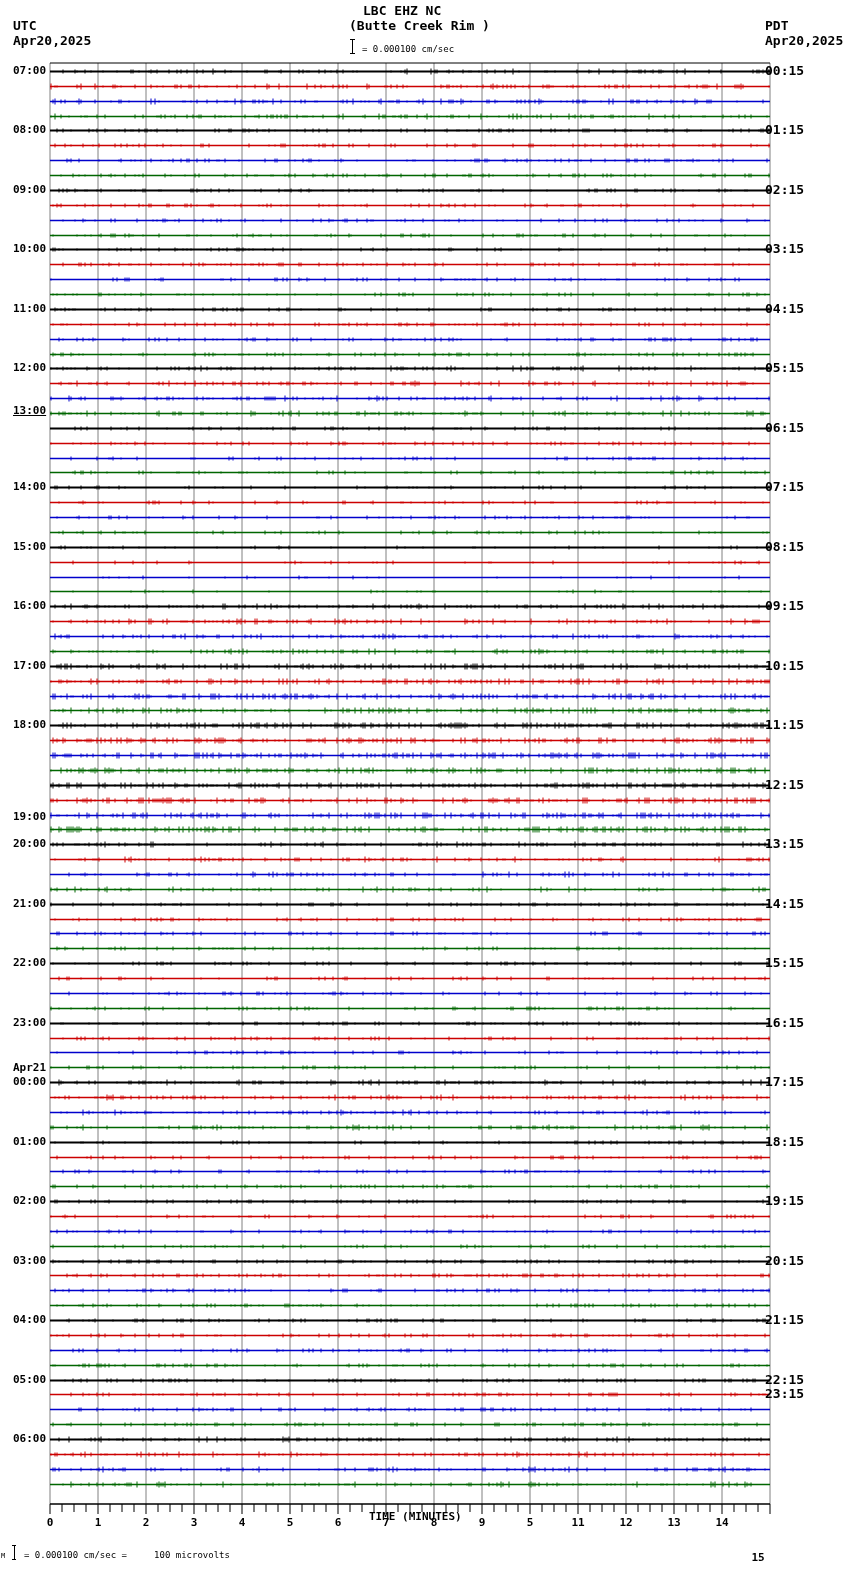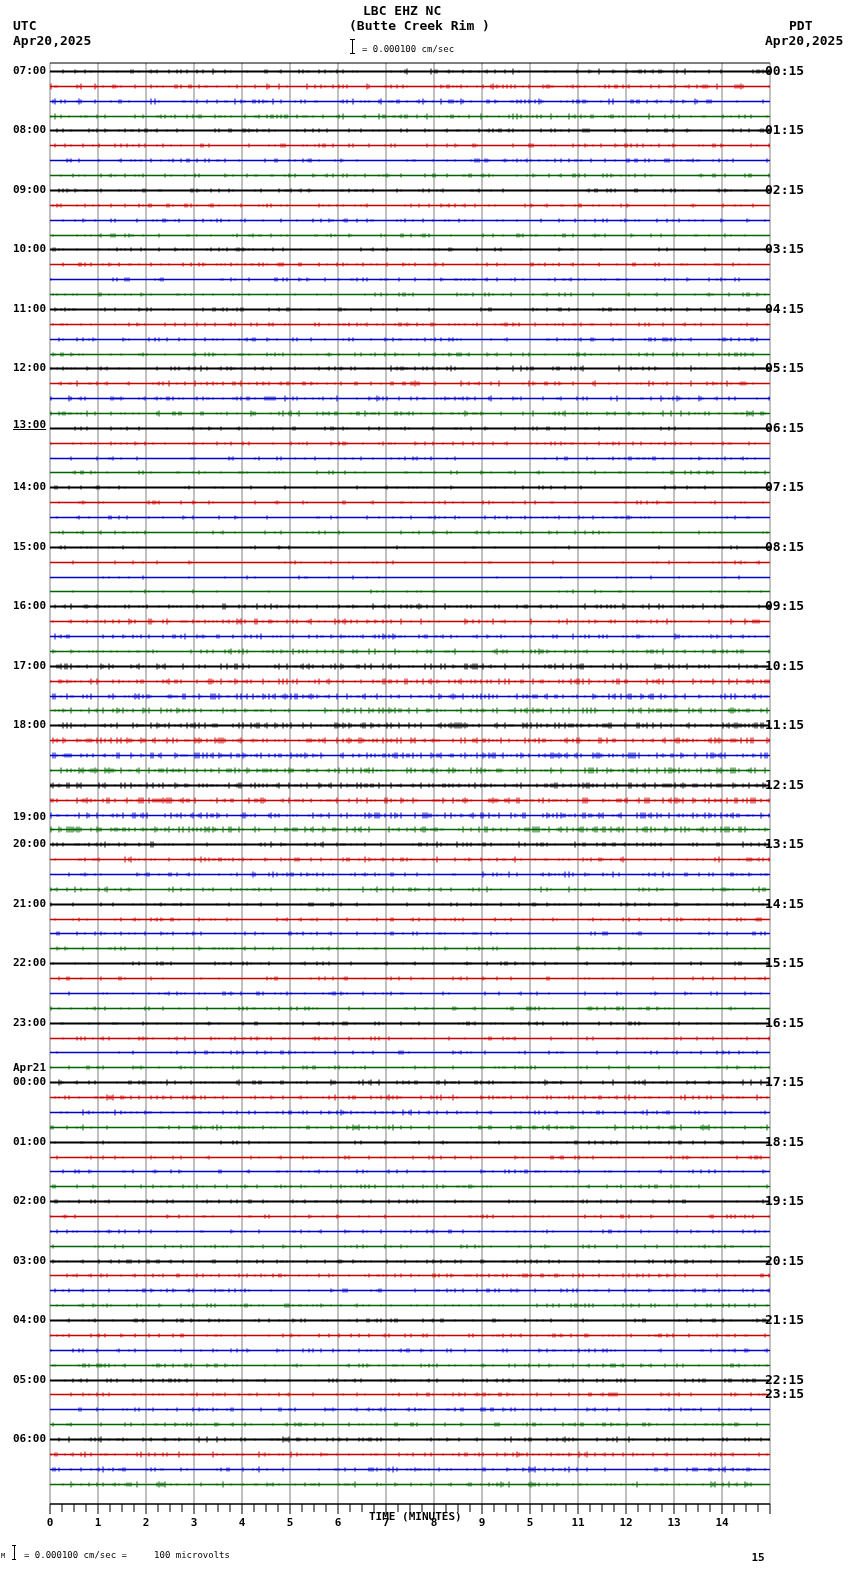--- a/index.html
+++ b/index.html
@@ -11,21 +11,21 @@
   .lbl-right{position:absolute;left:765px;font-size:13px;font-weight:bold;line-height:12px;}
   .xtick{position:absolute;font-size:11px;font-weight:bold;top:1516px;transform:translateX(-50%);}
 </style>
 </head>
 <body>
 
 <div class="txt" style="left:363px;top:4px;">LBC EHZ NC</div>
 <div class="txt" style="left:349px;top:19px;">(Butte Creek Rim )</div>
 <div class="txt" style="left:13px;top:19px;">UTC</div>
 <div class="txt" style="left:13px;top:34px;">Apr20,2025</div>
-<div class="txt" style="left:765px;top:19px;margin-left:24px;">PDT</div>
+<div class="txt" style="left:765px;top:19px;">PDT</div>
 <div class="txt" style="left:765px;top:34px;">Apr20,2025</div>
 <div style="position:absolute;left:352px;top:39px;width:1px;height:14px;background:#000;"></div>
 <div style="position:absolute;left:350px;top:39px;width:5px;height:1px;background:#000;"></div>
 <div style="position:absolute;left:350px;top:53px;width:5px;height:1px;background:#000;"></div>
 <div class="small" style="left:362px;top:44px;">= 0.000100 cm/sec</div>
 
 <svg id="plot" width="850" height="1584">
     <line x1="50" y1="63" x2="50" y2="1504" stroke="#808080" stroke-width="1"></line>
     <line x1="98" y1="63" x2="98" y2="1504" stroke="#808080" stroke-width="1"></line>
     <line x1="146" y1="63" x2="146" y2="1504" stroke="#808080" stroke-width="1"></line>
@@ -314,21 +314,21 @@
     <div class="xtick" style="left: 626px;">12</div>
     <div class="xtick" style="left: 674px;">13</div>
     <div class="xtick" style="left: 722px;">14</div>
     <div class="xtick" style="left: 758px; margin-top: 35px;">15</div>
     <div class="lbl-left" style="top: 65px;">07:00</div>
     <div class="lbl-left" style="top: 124.48px;">08:00</div>
     <div class="lbl-left" style="top: 183.96px;">09:00</div>
     <div class="lbl-left" style="top: 243.44px;">10:00</div>
     <div class="lbl-left" style="top: 302.92px;">11:00</div>
     <div class="lbl-left" style="top: 362.4px;">12:00</div>
-    <div class="lbl-left" style="top: 419px; text-decoration: underline;">13:00</div>
+    <div class="lbl-left" style="top: 405px; text-decoration: underline;">13:00</div>
     <div class="lbl-left" style="top: 481.36px;">14:00</div>
     <div class="lbl-left" style="top: 540.84px;">15:00</div>
     <div class="lbl-left" style="top: 600.32px;">16:00</div>
     <div class="lbl-left" style="top: 659.8px;">17:00</div>
     <div class="lbl-left" style="top: 719.28px;">18:00</div>
     <div class="lbl-left" style="top: 778.76px; margin-top: 32px;">19:00</div>
     <div class="lbl-left" style="top: 838.24px;">20:00</div>
     <div class="lbl-left" style="top: 897.72px;">21:00</div>
     <div class="lbl-left" style="top: 957.2px;">22:00</div>
     <div class="lbl-left" style="top: 1016.68px; text-align: center;">23:00</div>

